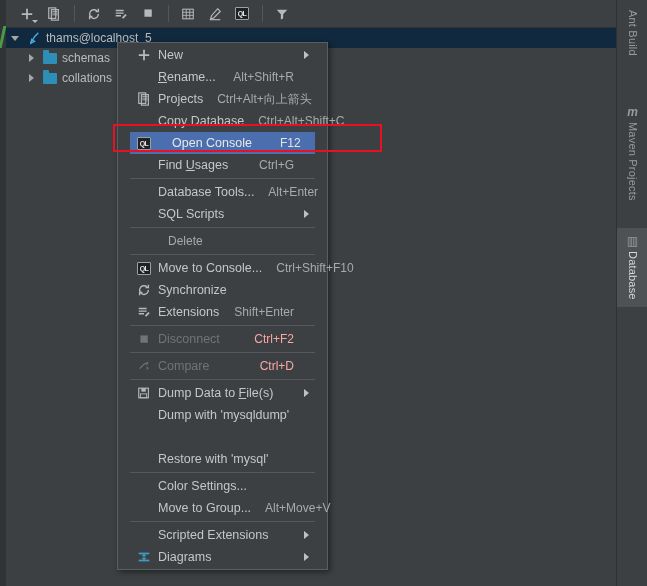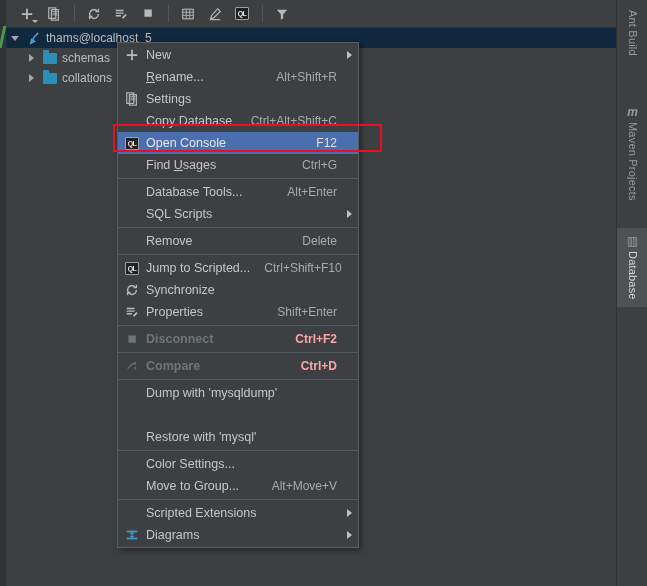--- a/index.html
+++ b/index.html
@@ -140,38 +140,38 @@
     font-size: 12px;
     font-weight: bold;
     font-style: italic;
     color: #9a9a9a;
   }
 
   
   .ctx-menu {
     position: absolute;
     left: 117px; top: 42px;
-    width: 242px;
+    width: 211px;
     background: #3c4043;
     border: 1px solid #5a5e61;
     box-shadow: 2px 2px 6px rgba(0,0,0,0.45);
-    padding: 1px 0;
+    padding: 1px 12px;
     z-index: 50;
   }
   .mi {
     height: 22px;
     display: flex; align-items: center;
     font-size: 12.5px;
     color: #c6c6c6;
     padding: 0 6px 0 4px;
     position: relative;
     white-space: nowrap;
   }
-  .mi.disabled { color: #6f7477; font-weight: bold; }
-  .mi.highlight { background: #4b6eaf; color: #e8e8e8; }
+  .mi.disabled { color: #6f7477; }
+  .mi.highlight { background: #4b6eaf; color: #e8e8e8; gap: 14px; }
   .mi-icon {
     width: 20px; height: 20px;
     flex: none;
     display: flex; align-items: center; justify-content: center;
   }
   .mi-label { flex: 1; padding-left: 4px; }
   .mi-label u { text-decoration: underline; }
   .mi-accel {
     color: #a9a9a9;
     font-size: 12px;
@@ -350,21 +350,22 @@
         <span class="mi-spacer" style="width:15px"></span>
       </div>
       <div class="mi">
         <span class="mi-icon">
           <svg class="ic" width="14" height="14" viewBox="0 0 16 16">
             <rect x="2" y="1" width="8" height="12" fill="none" stroke="#b9b9b9" stroke-width="1.3"></rect>
             <rect x="5" y="3" width="8" height="12" fill="none" stroke="#b9b9b9" stroke-width="1.3"></rect>
             <path d="M6 5h6M6 7h6M6 9h6" stroke="#b9b9b9" stroke-width="1"></path>
           </svg>
         </span>
-        <span class="mi-label">Settings</span>
+        <span class="mi-label">Projects</span>
+        <span class="mi-accel">Ctrl+Alt+向上箭头</span>
         <span class="mi-spacer" style="width:15px"></span>
       </div>
       <div class="mi">
         <span class="mi-icon"></span>
         <span class="mi-label">Copy Database</span>
         <span class="mi-accel">Ctrl+Alt+Shift+C</span>
         <span class="mi-spacer" style="width:15px"></span>
       </div>
       <div class="mi highlight">
         <span class="mi-icon">
@@ -388,30 +389,29 @@
         <span class="mi-spacer" style="width:15px"></span>
       </div>
       <div class="mi">
         <span class="mi-icon"></span>
         <span class="mi-label">SQL Scripts</span>
         <span class="mi-arrow"></span>
       </div>
       <div class="mi-sep"></div>
       <div class="mi">
         <span class="mi-icon"></span>
-        <span class="mi-label">Remove</span>
         <span class="mi-accel">Delete</span>
         <span class="mi-spacer" style="width:15px"></span>
       </div>
       <div class="mi-sep"></div>
       <div class="mi">
         <span class="mi-icon">
           <span class="sql-ic">QL</span>
         </span>
-        <span class="mi-label">Jump to Scripted...</span>
+        <span class="mi-label">Move to Console...</span>
         <span class="mi-accel">Ctrl+Shift+F10</span>
         <span class="mi-spacer" style="width:15px"></span>
       </div>
       <div class="mi">
         <span class="mi-icon">
           <svg class="ic" width="14" height="14" viewBox="0 0 16 16">
             <path d="M13 8a5 5 0 1 1-1.6-3.6" fill="none" stroke="#b9b9b9" stroke-width="1.6"></path>
             <path d="M13 2v3.2h-3.2" fill="none" stroke="#b9b9b9" stroke-width="1.6"></path>
             <path d="M3 14v-3.2h3.2" fill="none" stroke="#b9b9b9" stroke-width="1.6"></path>
           </svg>
@@ -419,21 +419,21 @@
         <span class="mi-label">Synchronize</span>
         <span class="mi-spacer" style="width:15px"></span>
       </div>
       <div class="mi">
         <span class="mi-icon">
           <svg class="ic" width="14" height="14" viewBox="0 0 16 16">
             <path d="M2 4h9M2 7h9M2 10h6" stroke="#b9b9b9" stroke-width="1.5"></path>
             <path d="M9 12l4-4 1.5 1.5-4 4z" fill="#b9b9b9"></path>
           </svg>
         </span>
-        <span class="mi-label">Properties</span>
+        <span class="mi-label">Extensions</span>
         <span class="mi-accel">Shift+Enter</span>
         <span class="mi-spacer" style="width:15px"></span>
       </div>
       <div class="mi-sep"></div>
       <div class="mi disabled">
         <span class="mi-icon">
           <svg class="ic" width="13" height="13" viewBox="0 0 16 16">
             <rect x="3" y="3" width="9" height="9" fill="#6f7477"></rect>
           </svg>
         </span>
@@ -447,20 +447,31 @@
           <svg class="ic" width="14" height="14" viewBox="0 0 16 16">
             <path d="M3 11l5-5M8 6l4-2-1 3" fill="none" stroke="#6f7477" stroke-width="1.3"></path>
             <path d="M11 9l1.5 1.5L11 12" fill="none" stroke="#6f7477" stroke-width="1.2"></path>
           </svg>
         </span>
         <span class="mi-label">Compare</span>
         <span class="mi-accel">Ctrl+D</span>
         <span class="mi-spacer" style="width:15px"></span>
       </div>
       <div class="mi-sep"></div>
+      <div class="mi">
+        <span class="mi-icon">
+          <svg class="ic" width="14" height="14" viewBox="0 0 16 16">
+            <rect x="2" y="2.5" width="11" height="11" fill="none" stroke="#b9b9b9" stroke-width="1.3"></rect>
+            <rect x="5" y="2.5" width="5" height="4" fill="#b9b9b9"></rect>
+            <rect x="4" y="9" width="7" height="4.5" fill="none" stroke="#b9b9b9" stroke-width="1"></rect>
+          </svg>
+        </span>
+        <span class="mi-label">Dump Data to <u>F</u>ile(s)</span>
+        <span class="mi-arrow"></span>
+      </div>
       <div class="mi">
         <span class="mi-icon"></span>
         <span class="mi-label">Dump with 'mysqldump'</span>
         <span class="mi-spacer" style="width:15px"></span>
       </div>
       <div class="mi">
         <span class="mi-icon"></span>
         <span class="mi-spacer" style="width:15px"></span>
       </div>
       <div class="mi">

